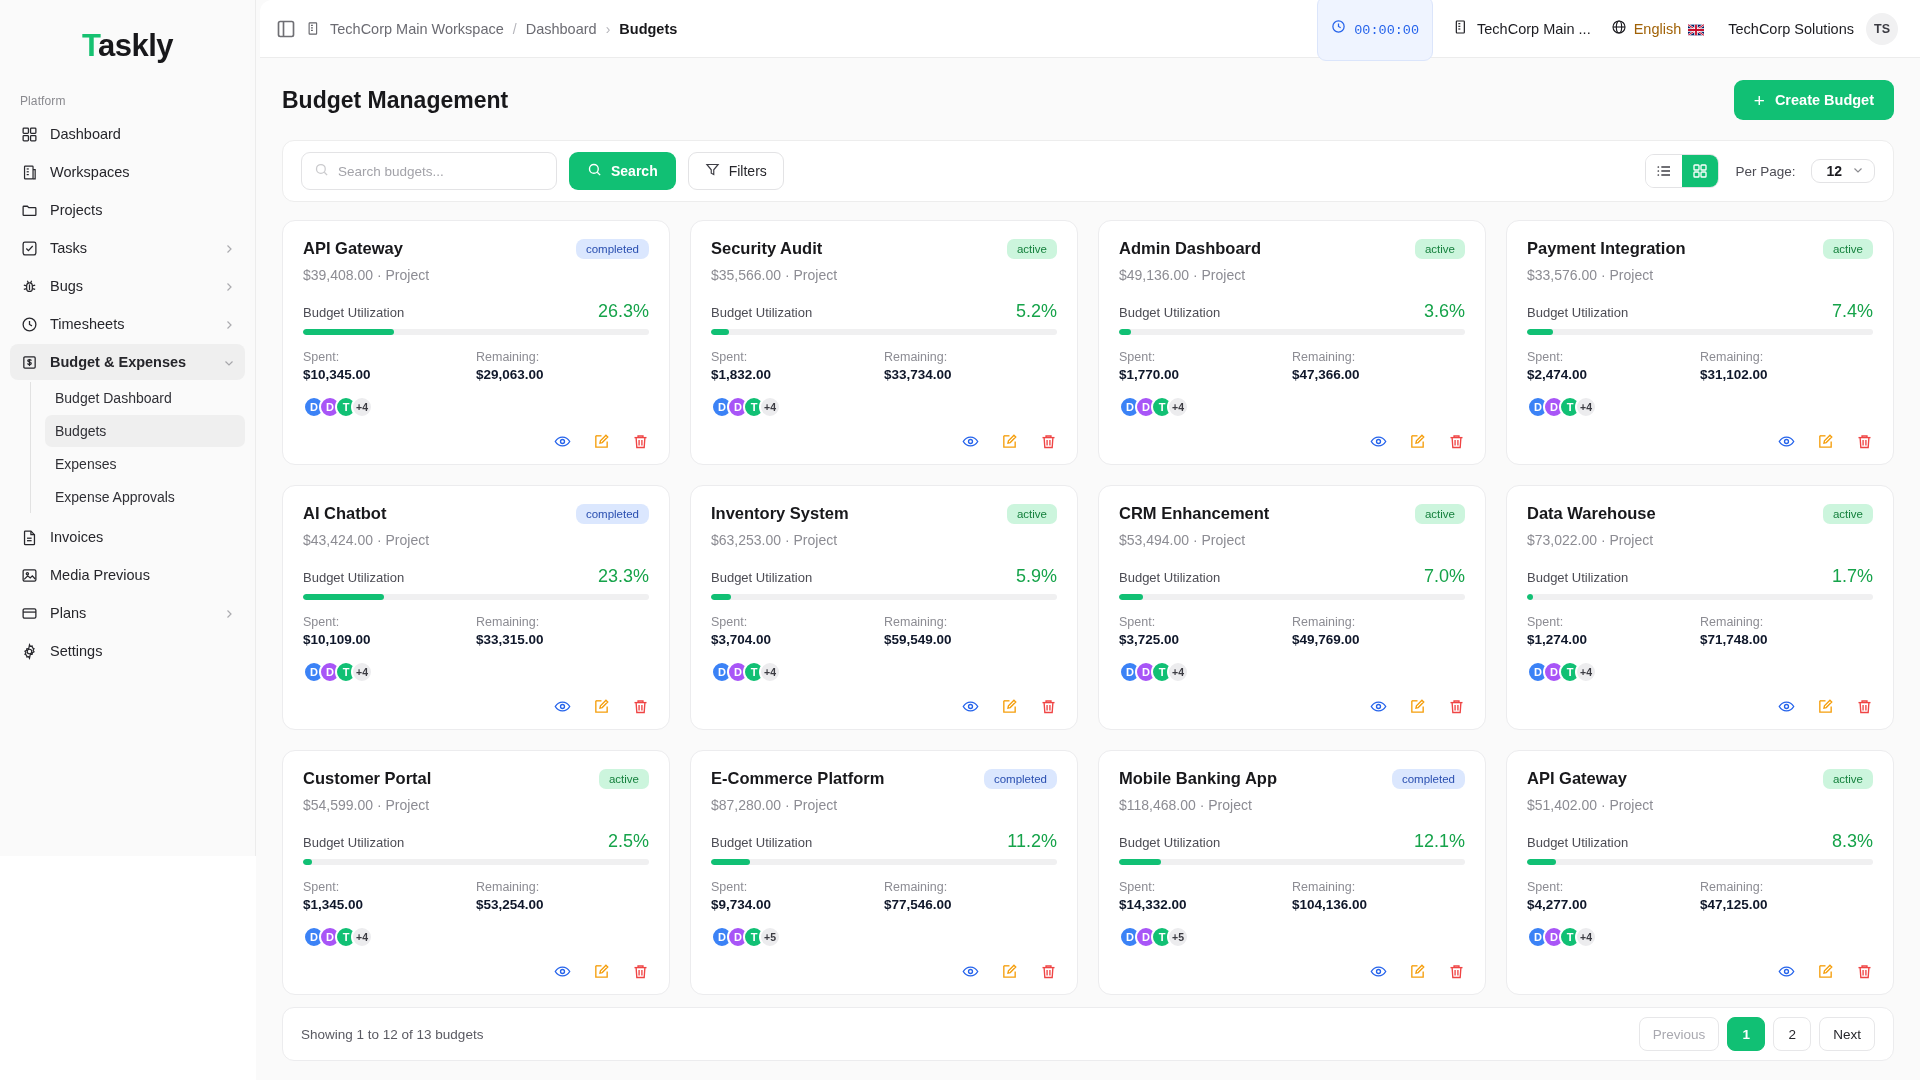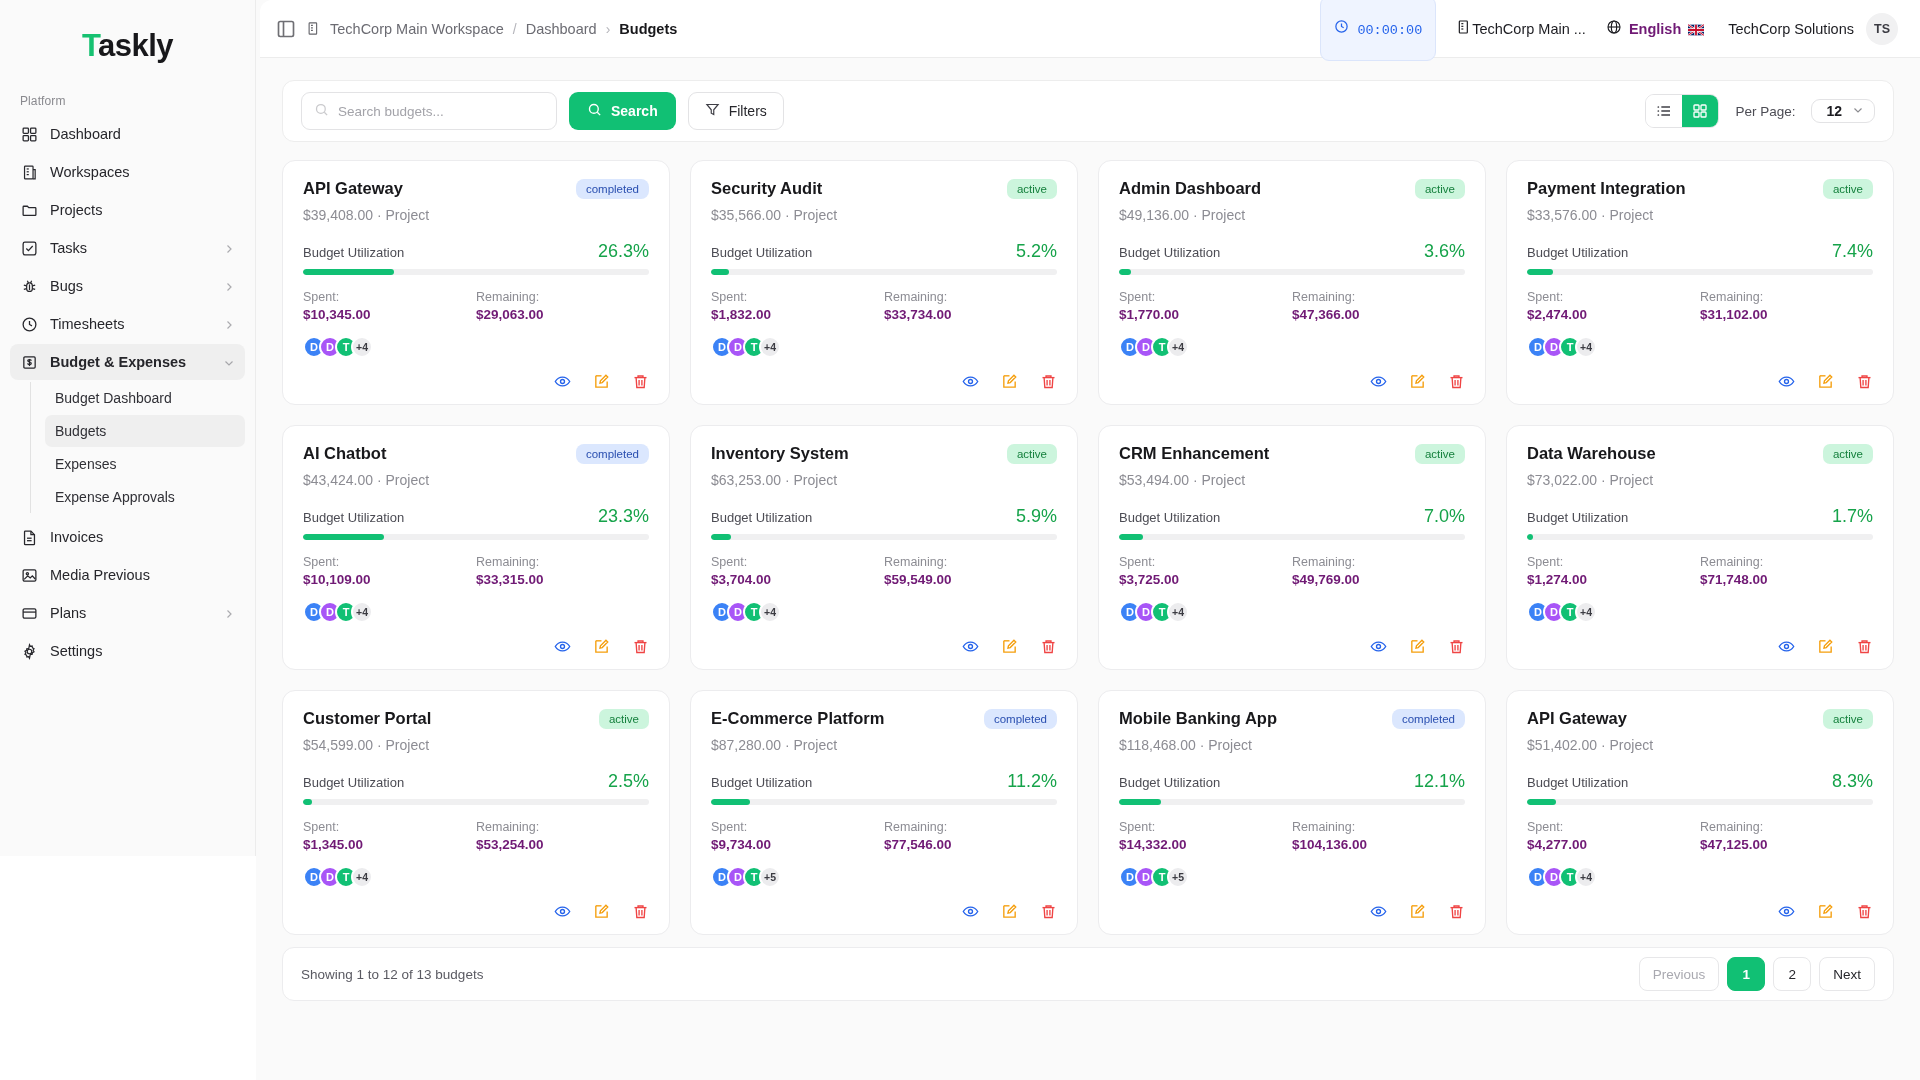--- a/index.html
+++ b/index.html
@@ -62,23 +62,23 @@
   .crumb-sep { color: #b5b5bb; font-size: 14px; }
   .crumb-current { color: #18181b; font-weight: 600; }
   .topbar-right { margin-left: auto; display: flex; align-items: center; gap: 20px; }
   .timer {
     display: flex; align-items: flex-end; gap: 8px;
     background: #eff4ff; border: 1px solid #dbe5fb; border-radius: 9px;
     padding: 22px 13px; color: #2563eb; font-size: 13.5px;
     font-family: "Liberation Mono", monospace; cursor: pointer;
   }
   .timer svg { width: 15px; height: 15px; }
-  .ws-switch { display: flex; align-items: center; font-size: 14.5px; color: #1c1c21; cursor:pointer; }
+  .ws-switch { display: flex; align-items: center; gap: 8px; font-size: 14.5px; color: #1c1c21; cursor:pointer; }
   .ws-switch svg { width: 16px; height: 16px; }
-  .lang { display: flex; align-items: center; gap: 7px; font-size: 14.5px; color:#701a75; cursor:pointer;font-weight:bold;}
+  .lang { display: flex; align-items: center; gap: 7px; font-size: 14.5px; color:#a16207; cursor:pointer;}
   .lang svg { width: 16px; height: 16px; }
   .flag { width: 20px; height: 14px; border-radius: 2px; overflow:hidden; display:inline-block;}
   .org { display:flex; align-items:center; gap: 12px; cursor:pointer;}
   .org-name { font-size: 14.5px; color: #1c1c21; font-weight: 500; }
   .org-avatar {
     width: 32px; height: 32px; border-radius: 50%; background: #f1f1f2;
     display: flex; align-items: center; justify-content: center;
     font-size: 12.5px; color: #3b3b42; font-weight: 600;
   }
 
@@ -151,21 +151,21 @@
   .badge.active { background: #ccf5dd; color: #15803d; }
   .card-sub { font-size: 14px; color: #8c8c93; margin-top: 8px; }
   .util-row { display: flex; align-items: baseline; margin-top: 18px; }
   .util-label { font-size: 13px; color: #4c4c54; }
   .util-pct { margin-left: auto; font-size: 18px; color: #16a34a; }
   .bar { height: 6px; background: #f0f0f1; border-radius: 4px; margin-top: 7px; overflow: hidden; }
   .bar-fill { height: 100%; background: #11c074; border-radius: 4px; }
   .amounts { display: flex; margin-top: 15px; }
   .amt { flex: 1; }
   .amt-label { font-size: 12.5px; color: #8c8c93; }
-  .amt-val { font-size: 13.5px; color: #701a75; font-weight: 600; margin-top: 3px; }
+  .amt-val { font-size: 13.5px; color: #0f172a; font-weight: 600; margin-top: 3px; }
   .avatars { display: flex; align-items: center; margin-top: 14px; }
   .av {
     width: 22px; height: 22px; border-radius: 50%; color: #fff; font-size: 11px;
     font-weight: 700; display: flex; align-items: center; justify-content: center;
     border: 2px solid #fff; margin-left: -6px;
   }
   .av:first-child { margin-left: 0; }
   .av.more { background: #ececee; color: #3b3b42; font-size: 10.5px; font-weight: 600; }
   .card-actions { margin-top: auto; display: flex; justify-content: flex-end; gap: 22px; padding-top: 8px; }
   .act { cursor: pointer; display: flex; }
@@ -399,20 +399,27 @@
       </div>
       <div class="org">
         <span class="org-name">TechCorp Solutions</span>
         <span class="org-avatar">TS</span>
       </div>
     </div>
   </header>
 
   <div class="content">
 
+    <div class="page-head">
+      <h1 class="page-title">Budget Management</h1>
+      <button class="btn-create">
+        <span class="plus">+</span>
+        <span>Create Budget</span>
+      </button>
+    </div>
 
     <div class="toolbar">
       <div class="search-wrap">
         <span>
           <svg viewBox="0 0 24 24" fill="none" stroke="#8a8a90" stroke-width="2">
               <circle cx="11" cy="11" r="7"></circle>
               <line x1="16.5" y1="16.5" x2="21" y2="21"></line>
             </svg>
         </span>
         <input type="text" placeholder="Search budgets..." value="" style="">

